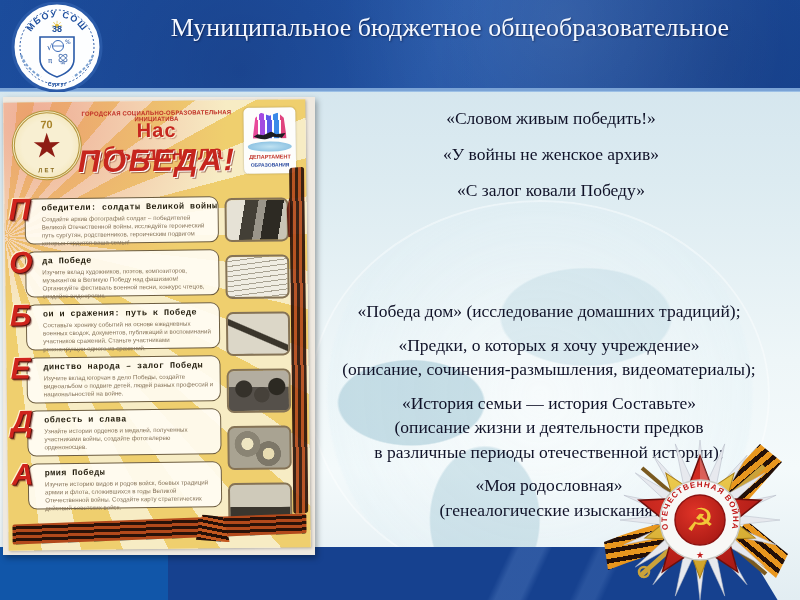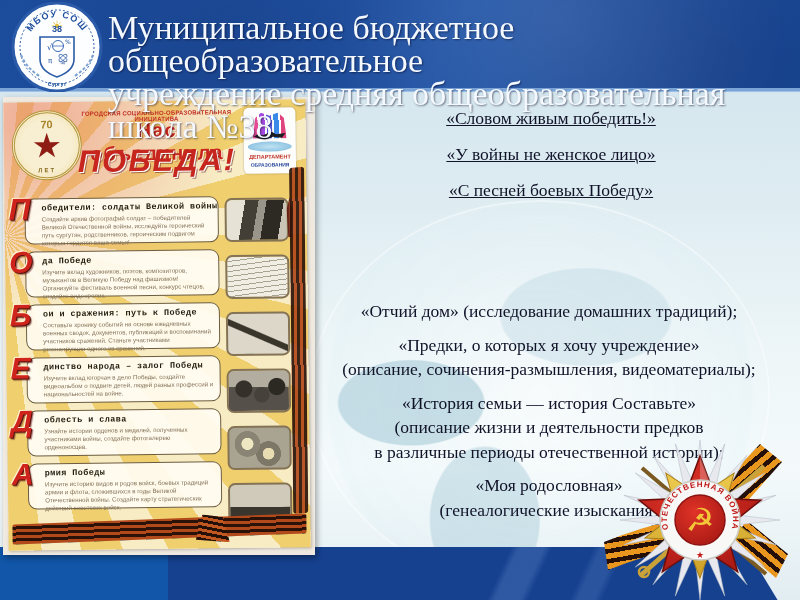--- a/index.html
+++ b/index.html
@@ -15,22 +15,22 @@
       radial-gradient(circle at 50% 50%,rgba(255,255,255,.55) 0%,rgba(224,240,246,.35) 70%,transparent 71%);
     box-shadow:0 0 0 2px rgba(255,255,255,.5) inset;opacity:.8;}
   
   .header{position:absolute;left:0;top:0;width:800px;height:88px;
     background:
       radial-gradient(circle at 70% 20%,rgba(255,255,255,.10),transparent 40%),
       radial-gradient(circle at 30% 80%,rgba(0,0,40,.18),transparent 45%),
       radial-gradient(circle at 90% 70%,rgba(0,0,40,.15),transparent 40%),
       linear-gradient(120deg,#1b4c9c,#2458ab 55%,#1a4a99);
     border-bottom:3px solid #7aa3d6;box-shadow:0 1px 0 #9cc0e6;z-index:6;}
-  .header-title{position:absolute;left:108px;right:8px;top:11px;
-    color:#f4f8ff;font-size:34px;line-height:33px;text-shadow:1px 1px 2px rgba(0,0,30,.5);}
+  .header-title{position:absolute;left:108px;right:8px;top:11px;text-align:center;
+    color:#f4f8ff;font-size:26px;line-height:33px;text-shadow:1px 1px 2px rgba(0,0,30,.5);}
   
   .school-logo{position:absolute;left:9px;top:2px;z-index:7;}
   
   .poster{position:absolute;left:3px;top:97px;width:312px;height:458px;background:#efe9e0;
     box-shadow:2px 3px 6px rgba(0,0,0,.35);z-index:3;}
   .paper{position:absolute;left:3px;top:4px;width:302px;height:448px;transform:rotate(-.7deg);
     background:
       radial-gradient(circle at 10% 4%,rgba(232,122,112,.55),rgba(232,122,112,0) 38%),
       repeating-conic-gradient(from 205deg at 0% 30%,#f7ecc4 0 7deg,#efcf6e 7deg 14deg);
     box-shadow:1px 1px 3px rgba(0,0,0,.25);overflow:hidden;}
@@ -82,21 +82,21 @@
     background:repeating-linear-gradient(90deg,#2b1208 0 3px,#b2491b 3px 6px);transform:skewY(-4deg);opacity:.92;}
   .p-flame{position:absolute;right:12px;top:98px;width:10px;height:40px;background:#5e1208;
     clip-path:polygon(50% 0,80% 30%,65% 100%,35% 100%,20% 30%);opacity:.85;}
   .p-ribbon-bottom{position:absolute;left:4px;right:4px;bottom:10px;height:20px;
     background:repeating-linear-gradient(0deg,#b2491b 0 3px,#2b1208 3px 6px);transform:skewY(-1.5deg);border-radius:2px;}
   .p-ribbon-fold{position:absolute;left:62%;bottom:6px;width:34px;height:28px;
     background:repeating-linear-gradient(12deg,#c2571f 0 3px,#241008 3px 6px);
     clip-path:polygon(20% 0,80% 10%,100% 100%,0 90%);}
   
   .rblock{position:absolute;z-index:4;text-align:center;color:#101228;}
-  .rb1{left:328px;top:106px;width:446px;font-size:17.5px;line-height:1.42;text-decoration:underline;}
+  .rb1{left:328px;top:106px;width:446px;font-size:17.5px;line-height:1.42;}
   .rb2{left:302px;top:299px;width:494px;font-size:17.5px;line-height:1.4;}
   .rb-item{margin-bottom:11px;white-space:pre-line;}
   .rb2 .rb-item{margin-bottom:9px;}
   
   .footer{position:absolute;left:0;top:547px;width:800px;height:53px;z-index:2;
     background:
       linear-gradient(115deg,transparent 62%,rgba(120,160,220,.25) 63% 66%,transparent 67%,transparent 72%,rgba(120,160,220,.2) 73% 75%,transparent 76%),
       linear-gradient(90deg,#1156a9 0 21%,#16418f 21%);
     clip-path:polygon(0 0,93.2% 0,97.2% 100%,0 100%);}
   
@@ -105,21 +105,20 @@
 </head>
 <body>
 
 <div class="slide">
 
   <div class="bg-globe"></div>
 
   <div class="header">
     <div class="header-title">
       <div>Муниципальное бюджетное общеобразовательное</div>
-      <div>учреждение средняя общеобразовательная школа №38</div>
     </div>
   </div>
 
   <svg class="school-logo" width="96" height="90" viewBox="-48 -45 96 90">
     <circle cx="0" cy="0" r="44" fill="#fdfeff" stroke="#2a5aa8" stroke-width="3"></circle>
     <circle cx="0" cy="0" r="37" fill="none" stroke="#2a5aa8" stroke-width="1" stroke-dasharray="2,2"></circle>
     <path id="logoArc" d="M -30,0 A 30,30 0 1 1 30,0" fill="none"></path>
     <text font-family="Liberation Sans,sans-serif" font-size="9" font-weight="bold" fill="#1e4f9f" letter-spacing="1.5">
       <textPath href="#logoArc" startOffset="50%" text-anchor="middle">МБОУ СОШ</textPath>
     </text>
@@ -215,26 +214,26 @@
 
       <div class="p-flame"></div>
       <div class="p-ribbon-right"></div>
       <div class="p-ribbon-bottom"></div>
       <div class="p-ribbon-fold"></div>
     </div>
   </div>
 
   <div class="rblock rb1">
     <div class="rb-item">«Словом живым победить!»</div>
-    <div class="rb-item">«У войны не женское лицо»</div>
-    <div class="rb-item">«С песней боевых Победу»</div>
+    <div class="rb-item">«У войны не женское архив»</div>
+    <div class="rb-item">«С залог ковали Победу»</div>
   </div>
 
   <div class="rblock rb2">
-    <div class="rb-item">«Отчий дом» (исследование домашних традиций);</div>
+    <div class="rb-item">«Победа дом» (исследование домашних традиций);</div>
     <div class="rb-item">«Предки, о которых я хочу учреждение»
 (описание, сочинения-размышления, видеоматериалы);</div>
     <div class="rb-item">«История семьи — история Составьте»
 (описание жизни и деятельности предков
 в различные периоды отечественной истории);</div>
     <div class="rb-item">«Моя родословная»
 (генеалогические изыскания)</div>
   </div>
 
   <div class="footer"></div>

